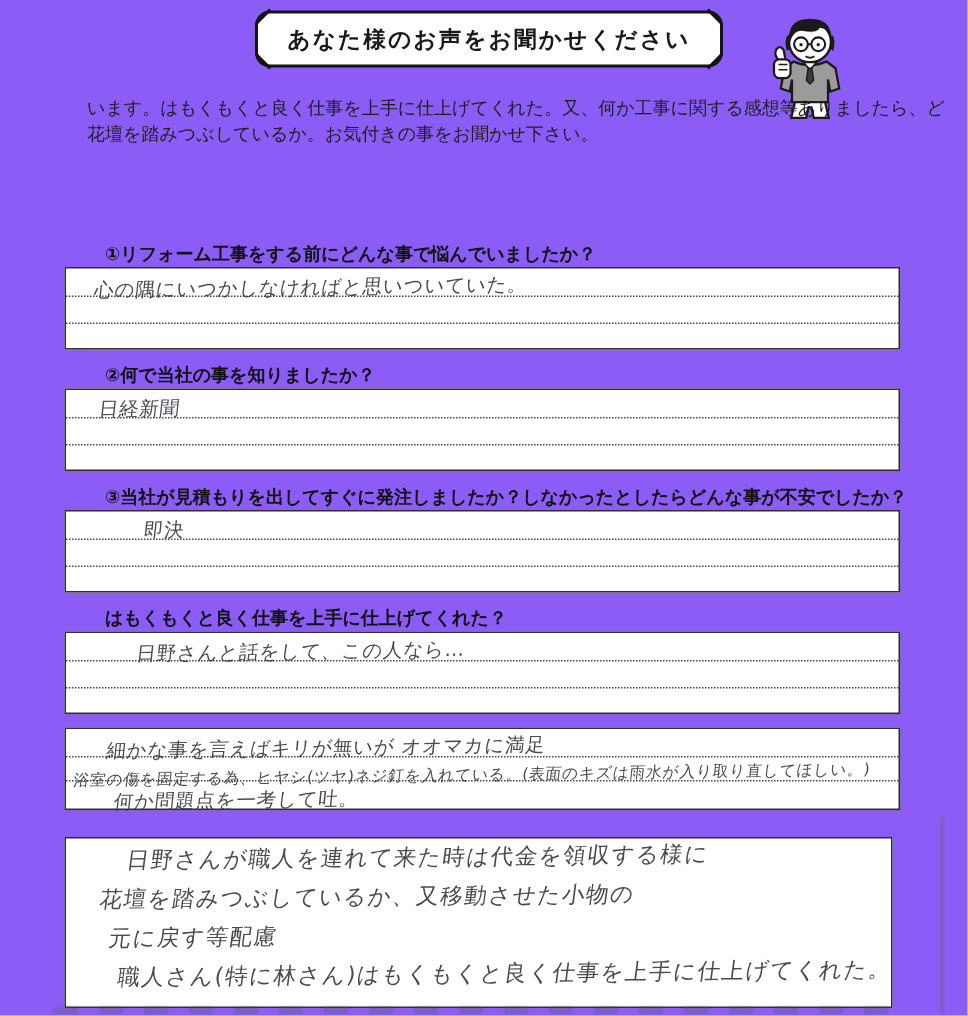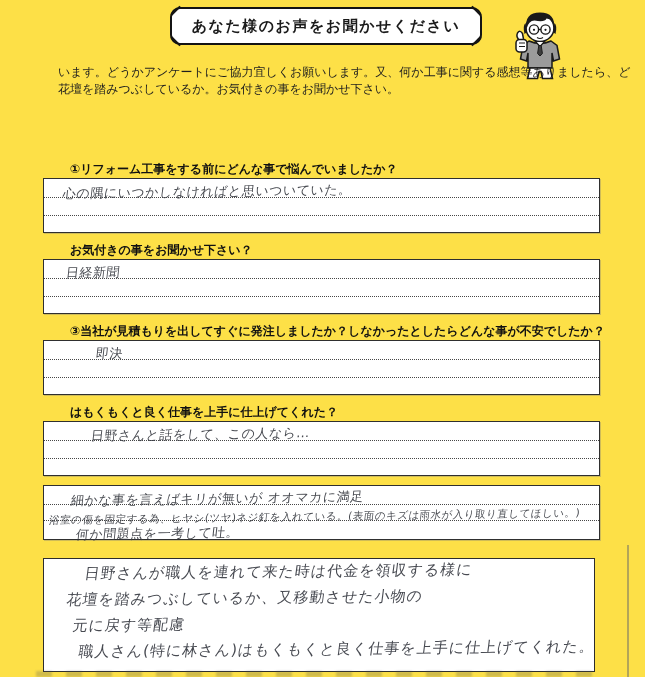--- a/index.html
+++ b/index.html
@@ -1,18 +1,18 @@
 <!DOCTYPE html>
 <html><head>
 <meta charset="utf-8">
 <style>
   html,body{margin:0;padding:0;background:#e8e8e8;}
   .page{
     position:relative;width:645px;height:677px;margin:0 auto;
-    background:#fde047;overflow:hidden;
+    background:#8b5cf6;overflow:hidden;
     font-family:"DejaVu Sans","Liberation Sans",sans-serif;color:#1a1a1a;
   }
   
   .title-frame{
     position:absolute;left:170px;top:7px;width:308px;height:34px;
     border:2px solid #141414;border-radius:10px;
     display:flex;align-items:center;justify-content:center;background:#fff;
   }
   .title-frame .tick{position:absolute;width:13px;height:2px;background:#141414;}
   .tick.tl{left:-3px;top:1px;transform:rotate(-45deg);}
@@ -103,37 +103,37 @@
       <path d="M16 33 Q11.5 29 13.5 25 Q16 21.5 18.5 25.5 L19.5 31" fill="#ffffff" stroke="#1a1a1a" stroke-width="1.5"></path>
       <rect x="12" y="31.5" width="11" height="12.5" rx="3.5" fill="#ffffff" stroke="#1a1a1a" stroke-width="1.5"></rect>
       <line x1="15" y1="35" x2="21" y2="35" stroke="#1a1a1a" stroke-width="1"></line>
       <line x1="15" y1="38.5" x2="21" y2="38.5" stroke="#1a1a1a" stroke-width="1"></line>
 
       <path d="M26 60 L46 60 L48.5 70.5 L38.5 70.5 L37 63.5 L35 63.5 L33.5 70.5 L23.5 70.5 Z" fill="#ffffff" stroke="#1a1a1a" stroke-width="1.5"></path>
     </svg>
   </div>
 
   <div class="intro">
-    <div class="intro-line">います。どうかアンケートにご協力宜しくお願いします。又、何か工事に関する感想等ありましたら、ど</div>
+    <div class="intro-line">います。はもくもくと良く仕事を上手に仕上げてくれた。又、何か工事に関する感想等ありましたら、ど</div>
     <div class="intro-line">花壇を踏みつぶしているか。お気付きの事をお聞かせ下さい。</div>
   </div>
 
   <div class="q-area">
       <div class="q-block">
       <div class="q-label">①リフォーム工事をする前にどんな事で悩んでいましたか？</div>
       <div class="answer-box">
           <div class="write-row dotted">
             <span class="hand" style="padding-left: 19px;">心の隅にいつかしなければと思いついていた。</span>
           </div>
           <div class="write-row dotted"></div>
           <div class="write-row"></div>
         </div>
     </div>
       <div class="q-block">
-      <div class="q-label">お気付きの事をお聞かせ下さい？</div>
+      <div class="q-label">②何で当社の事を知りましたか？</div>
       <div class="answer-box">
           <div class="write-row dotted">
             <span class="hand" style="padding-left: 22px;">日経新聞</span>
           </div>
           <div class="write-row dotted"></div>
           <div class="write-row"></div>
         </div>
     </div>
       <div class="q-block">
       <div class="q-label">③当社が見積もりを出してすぐに発注しましたか？しなかったとしたらどんな事が不安でしたか？</div>

